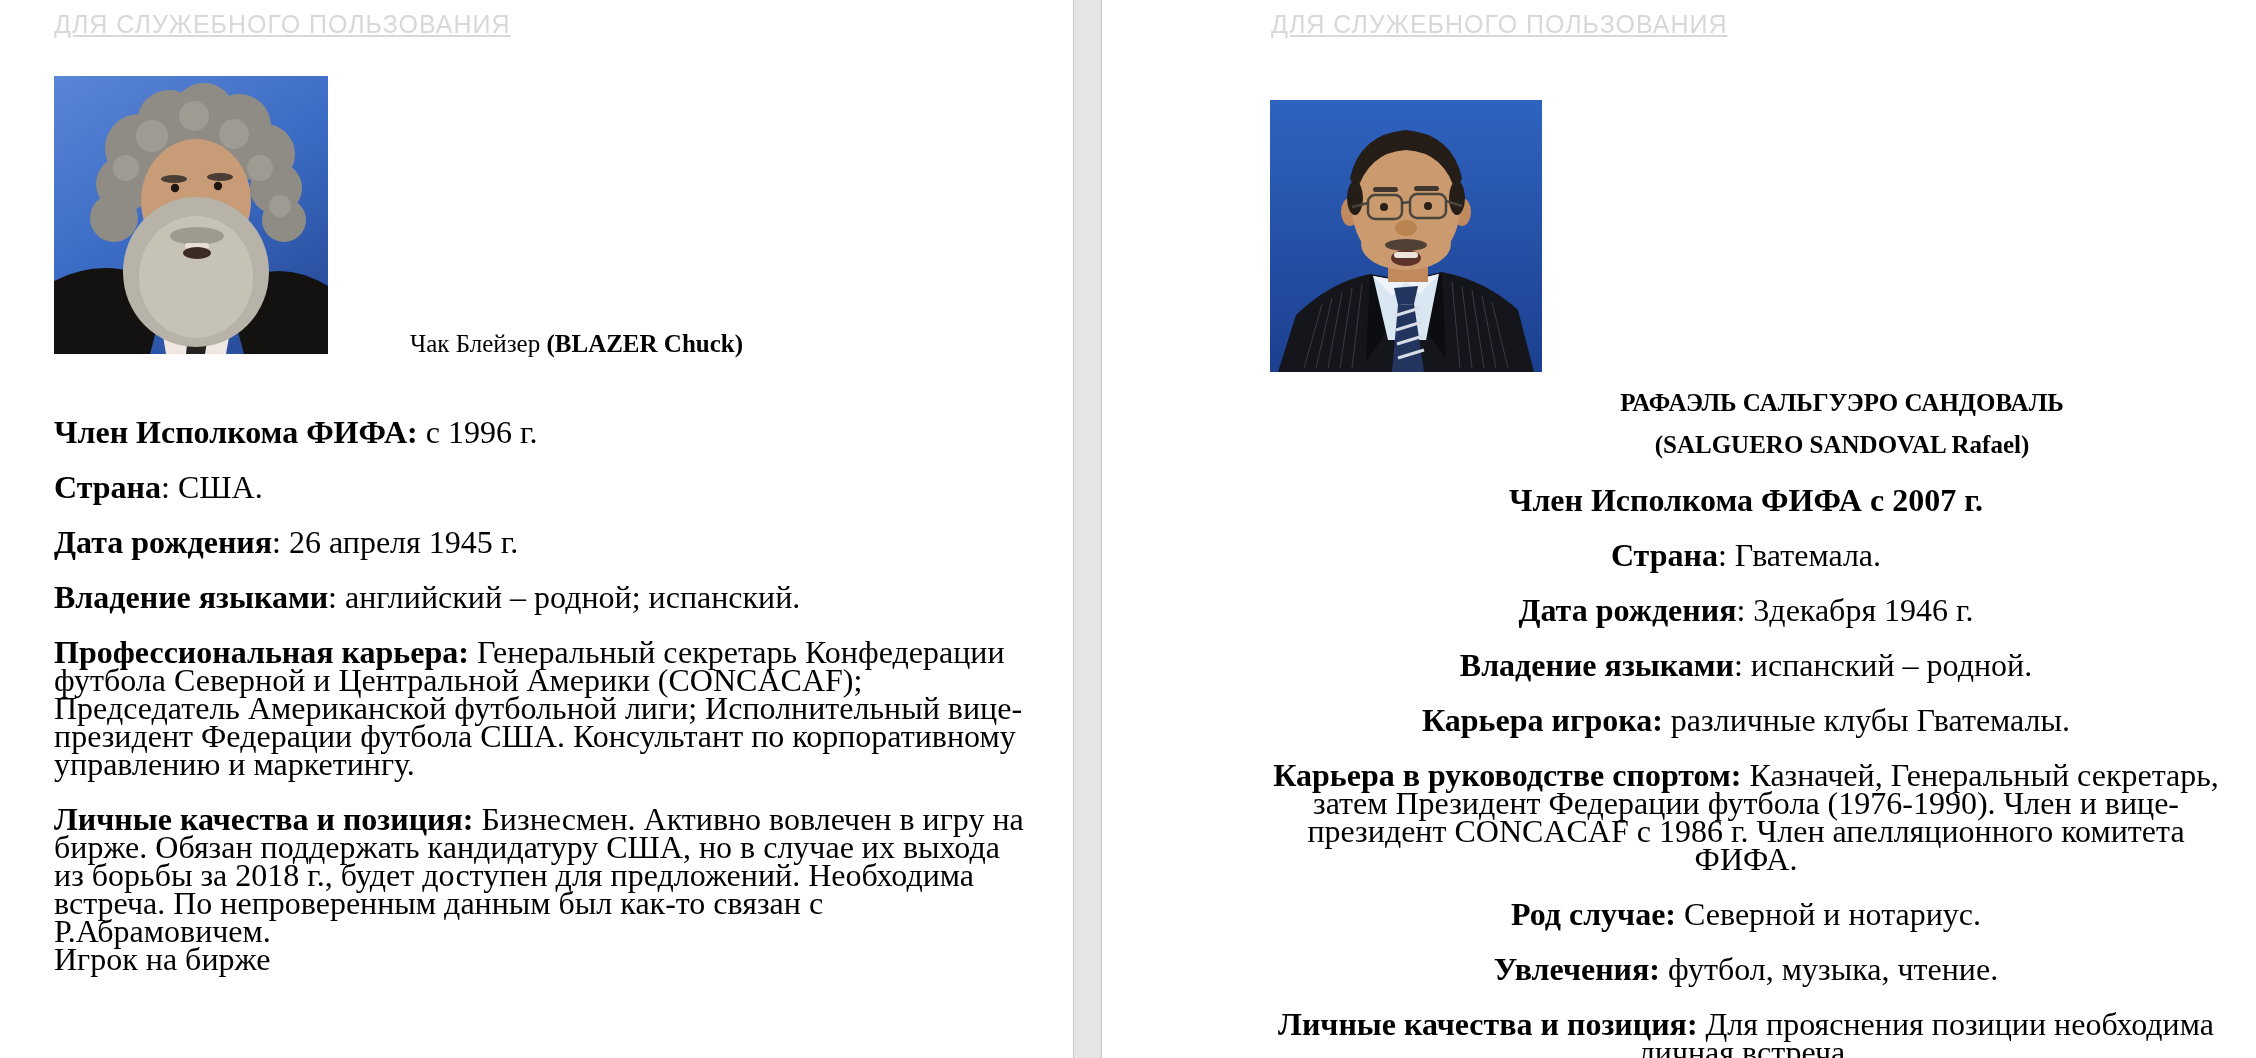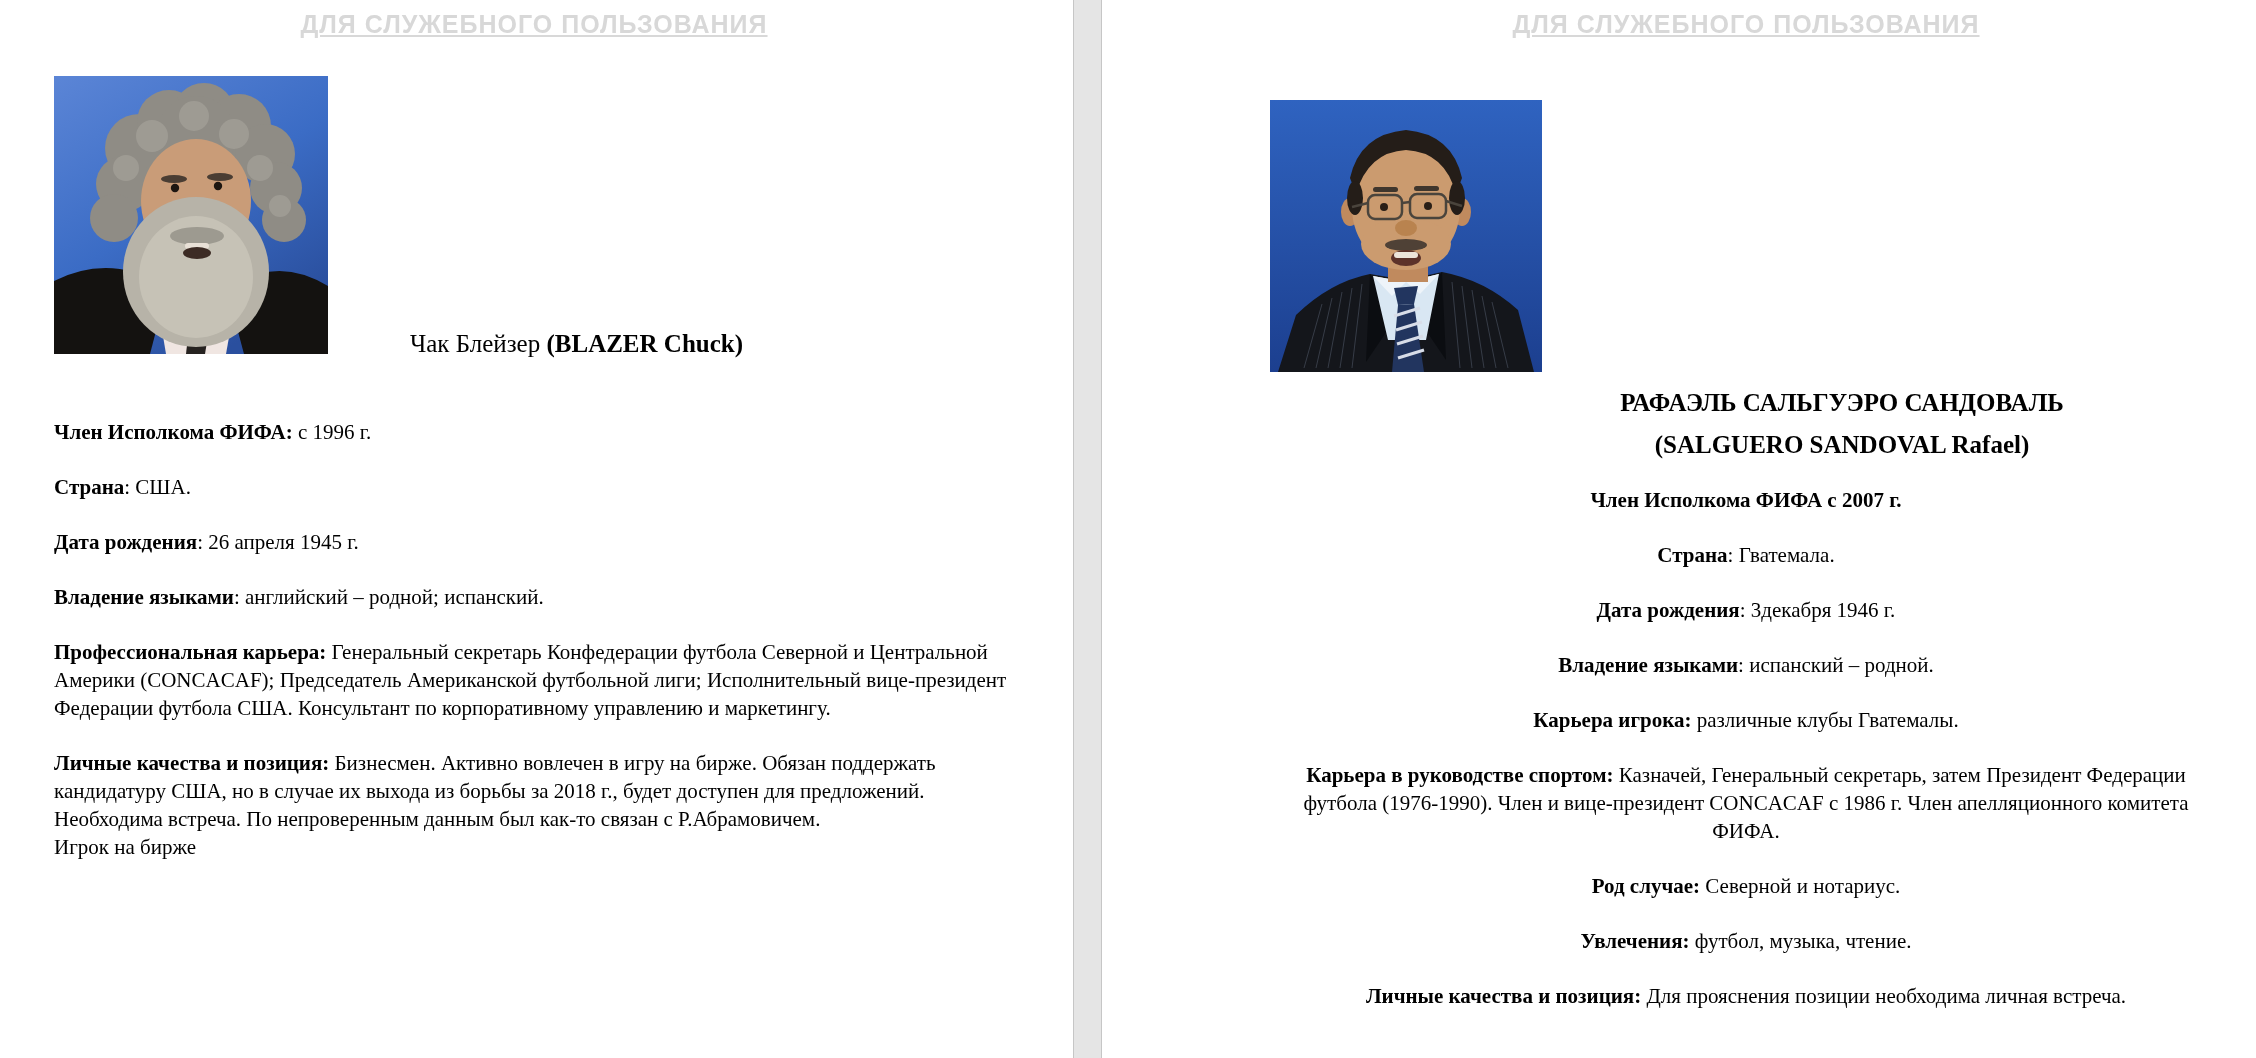--- a/index.html
+++ b/index.html
@@ -5,31 +5,31 @@
   html,body{margin:0;padding:0;background:#ffffff;}
   .screen{position:relative;width:2256px;height:1058px;background:#ffffff;overflow:hidden;
           font-family:"Liberation Serif","DejaVu Serif",serif;color:#000;}
   .page{position:absolute;top:0;height:1058px;background:#ffffff;}
   .page-left{left:0;width:1073px;}
   .page-right{left:1102px;width:1154px;}
   .divider{position:absolute;left:1073px;top:0;width:29px;height:1058px;
            background:#e5e5e5;border-left:1px solid #c6c6c6;border-right:1px solid #c6c6c6;
            box-sizing:border-box;}
   .banner{position:absolute;top:10px;font-family:"Liberation Sans","DejaVu Sans",sans-serif;
-          font-weight:bold;font-size:25px;line-height:28px;color:#d8d8d8;
-          text-decoration:underline;text-align:center;letter-spacing:1px;white-space:nowrap;}
+          font-weight:normal;font-size:25px;line-height:28px;color:#d8d8d8;
+          text-decoration:underline;letter-spacing:1px;white-space:nowrap;}
   .banner-left{left:54px;width:960px;}
   .banner-right{left:169px;width:950px;}
   .photo{position:absolute;display:block;}
   .photo-left{left:54px;top:76px;width:274px;height:278px;}
   .photo-right{left:168px;top:100px;width:272px;height:272px;}
   .name-left{position:absolute;left:410px;top:330px;font-size:25px;line-height:28px;white-space:nowrap;}
   .name-right{position:absolute;left:280px;top:382px;width:920px;text-align:center;
               font-weight:bold;font-size:25px;line-height:42px;}
-  .content{position:absolute;font-size:21px;line-height:28px;}
+  .content{position:absolute;font-size:32px;line-height:28px;}
   .content-left{left:54px;top:418px;width:970px;}
   .content-right{left:169px;top:486px;width:950px;text-align:center;}
   .content p{margin:0 0 27px 0;}
   .content p:last-child{margin-bottom:0;}
   b{font-weight:bold;}
 </style>
 </head>
 <body>
 
 <div class="screen">

